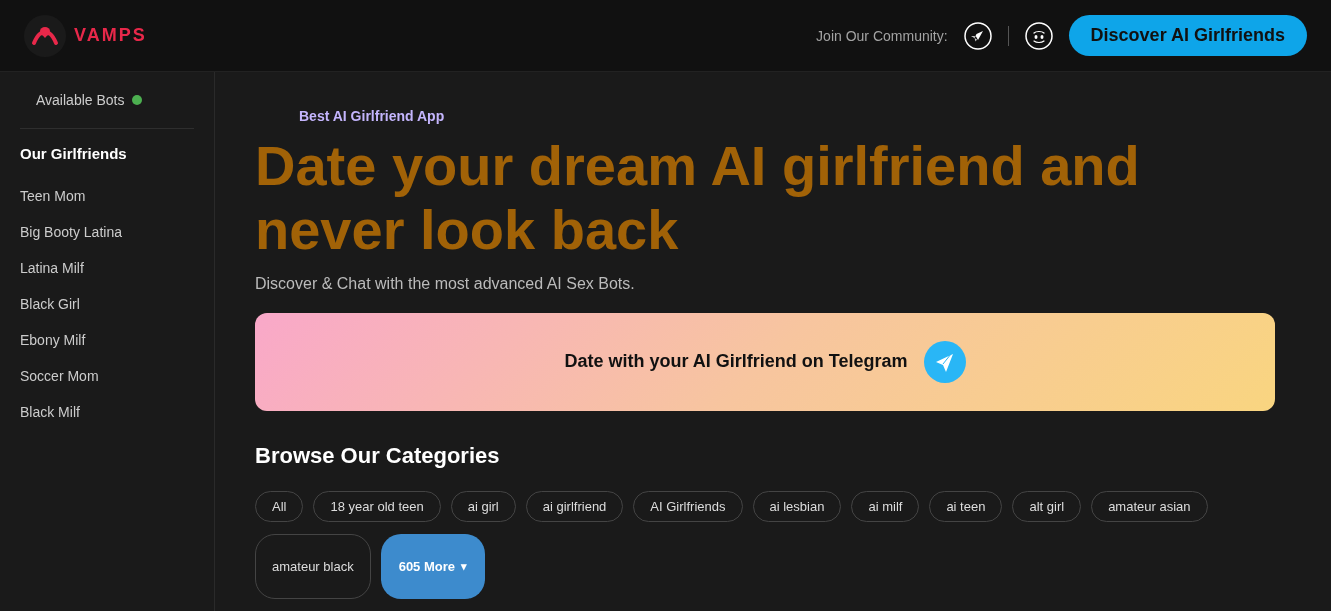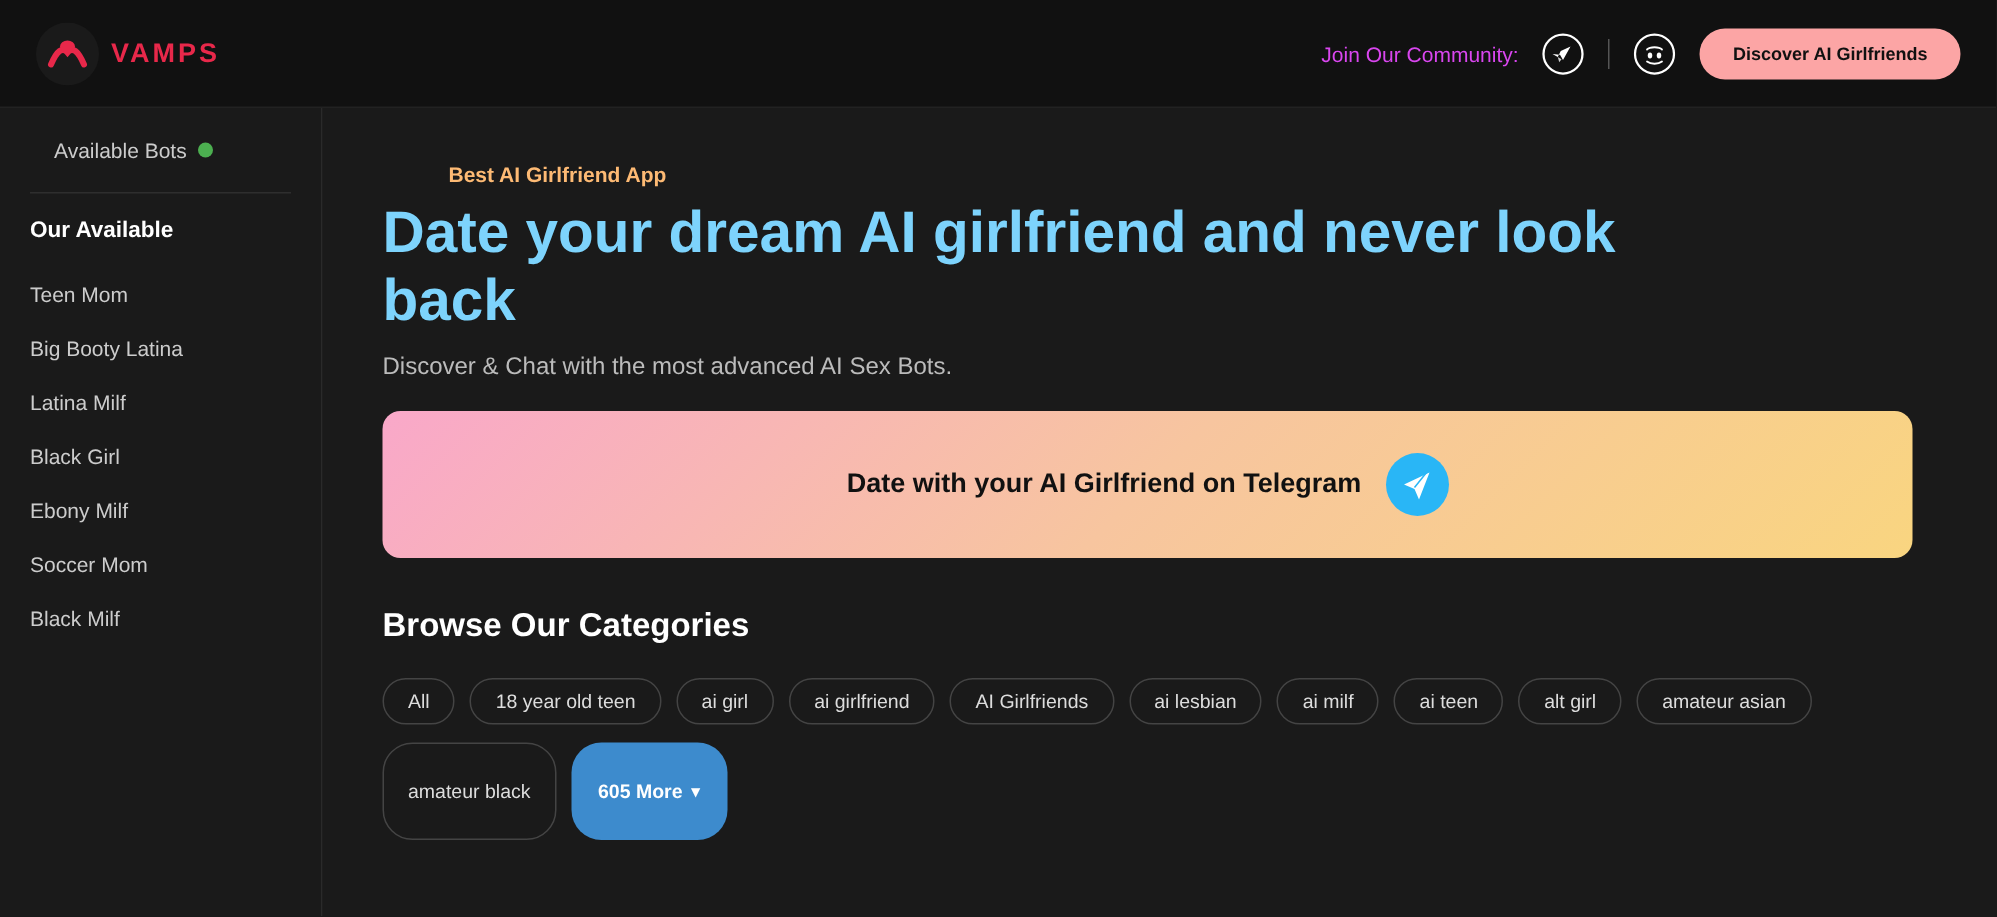--- a/index.html
+++ b/index.html
@@ -40,40 +40,40 @@
       font-weight: 800;
       letter-spacing: 2px;
       text-align: center;
     }
     .header-right {
       display: flex;
       align-items: center;
       gap: 16px;
     }
     .join-community-label {
-      color: #d946ef;
+      color: #a3a3a3;
       font-size: 14px;
     }
     .social-icon {
       width: 28px;
       height: 28px;
       cursor: pointer;
     }
     .divider-v {
       width: 1px;
       height: 20px;
       background: #555;
     }
     .discover-btn {
-      background: #fca5a5;
+      background: #0ea5e9;
       color: #111;
       border: none;
       border-radius: 24px;
       padding: 10px 22px;
-      font-size: 12px;
+      font-size: 18px;
       font-weight: 700;
       cursor: pointer;
       white-space: nowrap;
     }
 
     
     .body-layout {
       display: flex;
       flex: 1;
       overflow: hidden;
@@ -133,29 +133,29 @@
       flex: 1;
       padding: 36px 40px 20px 40px;
       overflow-y: auto;
       background: #1a1a1a;
     }
     .main-content::-webkit-scrollbar { width: 4px; }
     .main-content::-webkit-scrollbar-track { background: #111; }
     .main-content::-webkit-scrollbar-thumb { background: #444; border-radius: 2px; }
 
     .tagline-small {
-      color: #fdba74;
+      color: #c4b5fd;
       font-size: 14px;
       font-weight: 600;
       margin-bottom: 10px;
       padding-left: 44px;
     }
     .main-title {
-      color: #7dd3fc;
-      font-size: 39px;
+      color: #a16207;
+      font-size: 56px;
       font-weight: 800;
       line-height: 1.15;
       margin-bottom: 12px;
       max-width: 900px;
     }
     .main-subtitle {
       color: #bbb;
       font-size: 16px;
       margin-bottom: 20px;
     }
@@ -265,21 +265,21 @@
 </header>
 
 <div class="body-layout">
 
   <aside class="sidebar">
     <div class="available-bots-row">
       <span class="available-bots-label">Available Bots</span>
       <div class="green-dot"></div>
     </div>
     <hr class="sidebar-divider">
-    <div class="categories-heading">Our Available</div>
+    <div class="categories-heading">Our Girlfriends</div>
     <div class="sidebar-item">Teen Mom</div>
     <div class="sidebar-item">Big Booty Latina</div>
     <div class="sidebar-item">Latina Milf</div>
     <div class="sidebar-item">Black Girl</div>
     <div class="sidebar-item">Ebony Milf</div>
     <div class="sidebar-item">Soccer Mom</div>
     <div class="sidebar-item">Black Milf</div>
   </aside>
 
   <main class="main-content">

